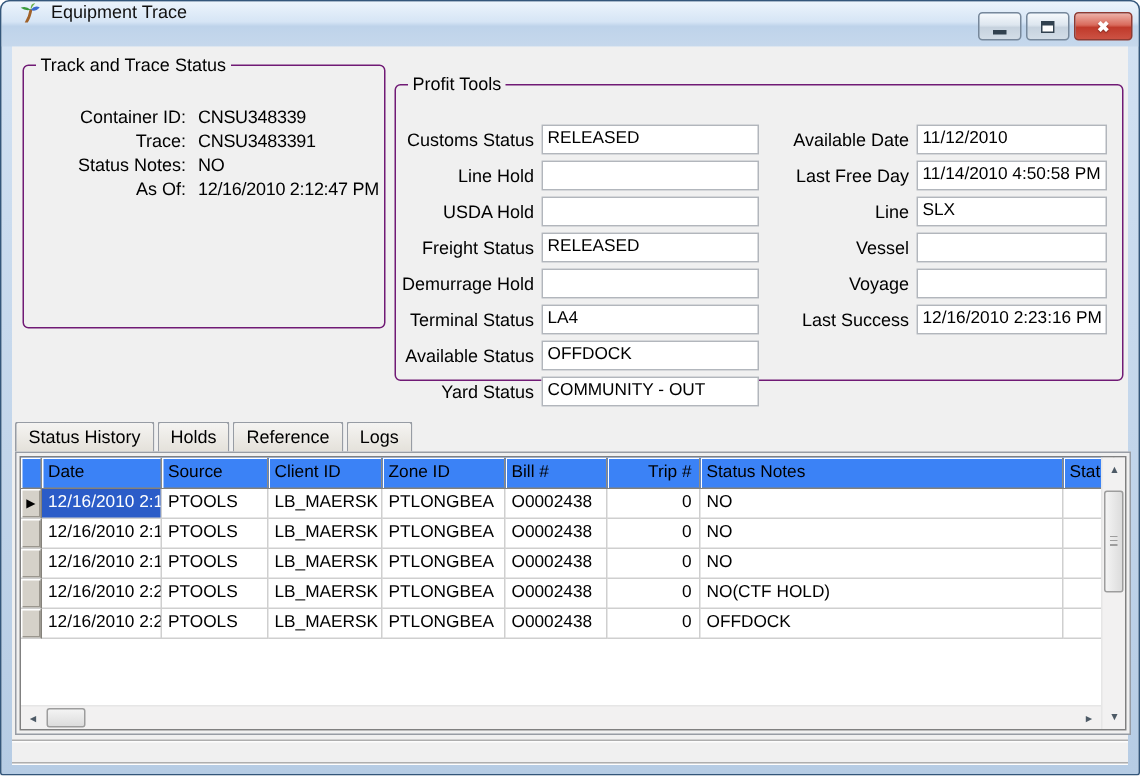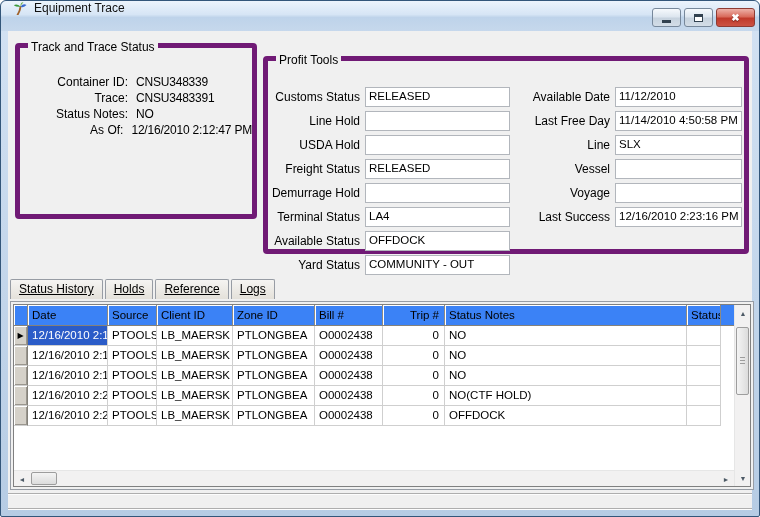--- a/index.html
+++ b/index.html
@@ -21,21 +21,21 @@
     display:flex; align-items:center; justify-content:center; cursor:default; }
   .cap-btn.close { width:39px; border-color:#8e3b33;
     background:linear-gradient(#edb1a8,#d96b5c 45%,#c03a2b 55%,#cc5243); }
   .glyph-min { width:9px; height:3px; background:#31414f; margin-top:8px; }
   .glyph-restore { width:9px; height:8px; border:1px solid #31414f; border-top:3px solid #31414f; background:#fff; }
   .glyph-close { color:#fff; font-size:10px; font-weight:bold; text-shadow:0 1px 1px #7a241b; }
 
   
   .client { position:absolute; left:7px; top:30px; right:7px; bottom:8px; background:#f0f0f0; }
 
-  .groupbox { position:absolute; border:5px solid #701a75; border-radius:4px; }
+  .groupbox { position:absolute; border:1px solid #701a75; border-radius:4px; }
   .gb-title { position:absolute; top:-8px; left:8px; background:#f0f0f0; padding:0 3px; white-space:nowrap; }
 
   
   .gb-track { left:7px; top:12px; width:242px; height:176px; }
   .trows { position:absolute; left:0; top:26px; right:0; }
   .trow { display:flex; height:16px; align-items:center; }
   .tlabel { width:108px; text-align:right; white-space:nowrap; }
   .tvalue { margin-left:8px; white-space:nowrap; letter-spacing:-0.2px; }
 
   
@@ -46,39 +46,39 @@
   .pt-row { display:flex; align-items:center; height:20px; margin-bottom:4px; }
   .pt-label { text-align:right; padding-right:5px; white-space:nowrap; }
   .pt-left .pt-label { width:95px; }
   .pt-right .pt-label { width:117px; }
   .field { height:20px; background:#fff; border:1px solid #b2b6bc; padding:2px 3px 0 3px;
     font-size:11.5px; white-space:nowrap; overflow:hidden; }
   .pt-left .field { width:145px; }
   .pt-right .field { width:127px; }
 
   
-  .tabstrip { position:absolute; left:2px; top:248px; height:23px; display:flex; align-items:flex-start; z-index:2;text-decoration:underline; }
+  .tabstrip { position:absolute; left:2px; top:248px; height:23px; display:flex; align-items:center; z-index:2; }
   .tab { height:20px; padding:2px 8px 0 8px; margin-right:2px; background:linear-gradient(#f5f4f2,#e4e1da);
     border:1px solid #979ca4; border-bottom:none; border-radius:2px 2px 0 0; white-space:nowrap; }
 
   .tabpage { position:absolute; left:2px; top:270px; width:744px; height:189px;
     border:1px solid #979ca4; background:#f0f0f0; }
 
   
   .grid { position:absolute; left:2px; top:2px; right:2px; bottom:2px;
     border:1px solid #808080; background:#fff; font-size:11.5px; overflow:hidden; }
   .ghead { display:flex; height:21px; background:#3b82f6; border-bottom:1px solid #84817a; width:721px; }
   .hcell { flex:none; padding:4px 0 0 4px; white-space:nowrap; overflow:hidden;
     border-right:1px solid #8d8a83; box-shadow:inset 1px 1px 0 #ffffff; }
   .gbody { width:721px; }
   .grow { display:flex; height:20px; background:#fff; }
   .cell { flex:none; padding:3px 0 0 4px; white-space:nowrap; overflow:hidden;
     border-right:1px solid #cfcfcf; border-bottom:1px solid #cfcfcf; }
   .c-ind { width:14px; padding:0; }
-  .c-date { width:80px; } .c-source { width:49px; } .c-client_id { width:76px; }
+  .c-date { width:80px; } .c-source { width:71px; } .c-client_id { width:76px; }
   .c-zone_id { width:82px; } .c-bill { width:68px; } .c-trip { width:62px; text-align:right; padding-right:5px; }
   .c-status_notes { width:242px; } .c-status { width:34px; }
   .hcell.c-ind { box-shadow:inset 1px 1px 0 #ffffff; }
   .cell.c-ind { background:#d5d1c9; border-right:1px solid #84817a;
     box-shadow:inset 1px 1px 0 #ffffff, inset -1px -1px 0 #9a968e;
     font-size:8px; text-align:center; padding-top:5px; color:#000; }
   .grow.selected .c-date { background:#2b5cc8; color:#fff; }
 
   
   .vsb { position:absolute; top:0; right:0; bottom:0; width:16px; background:#f2f1f1; border-left:1px solid #e6e6e6; }

